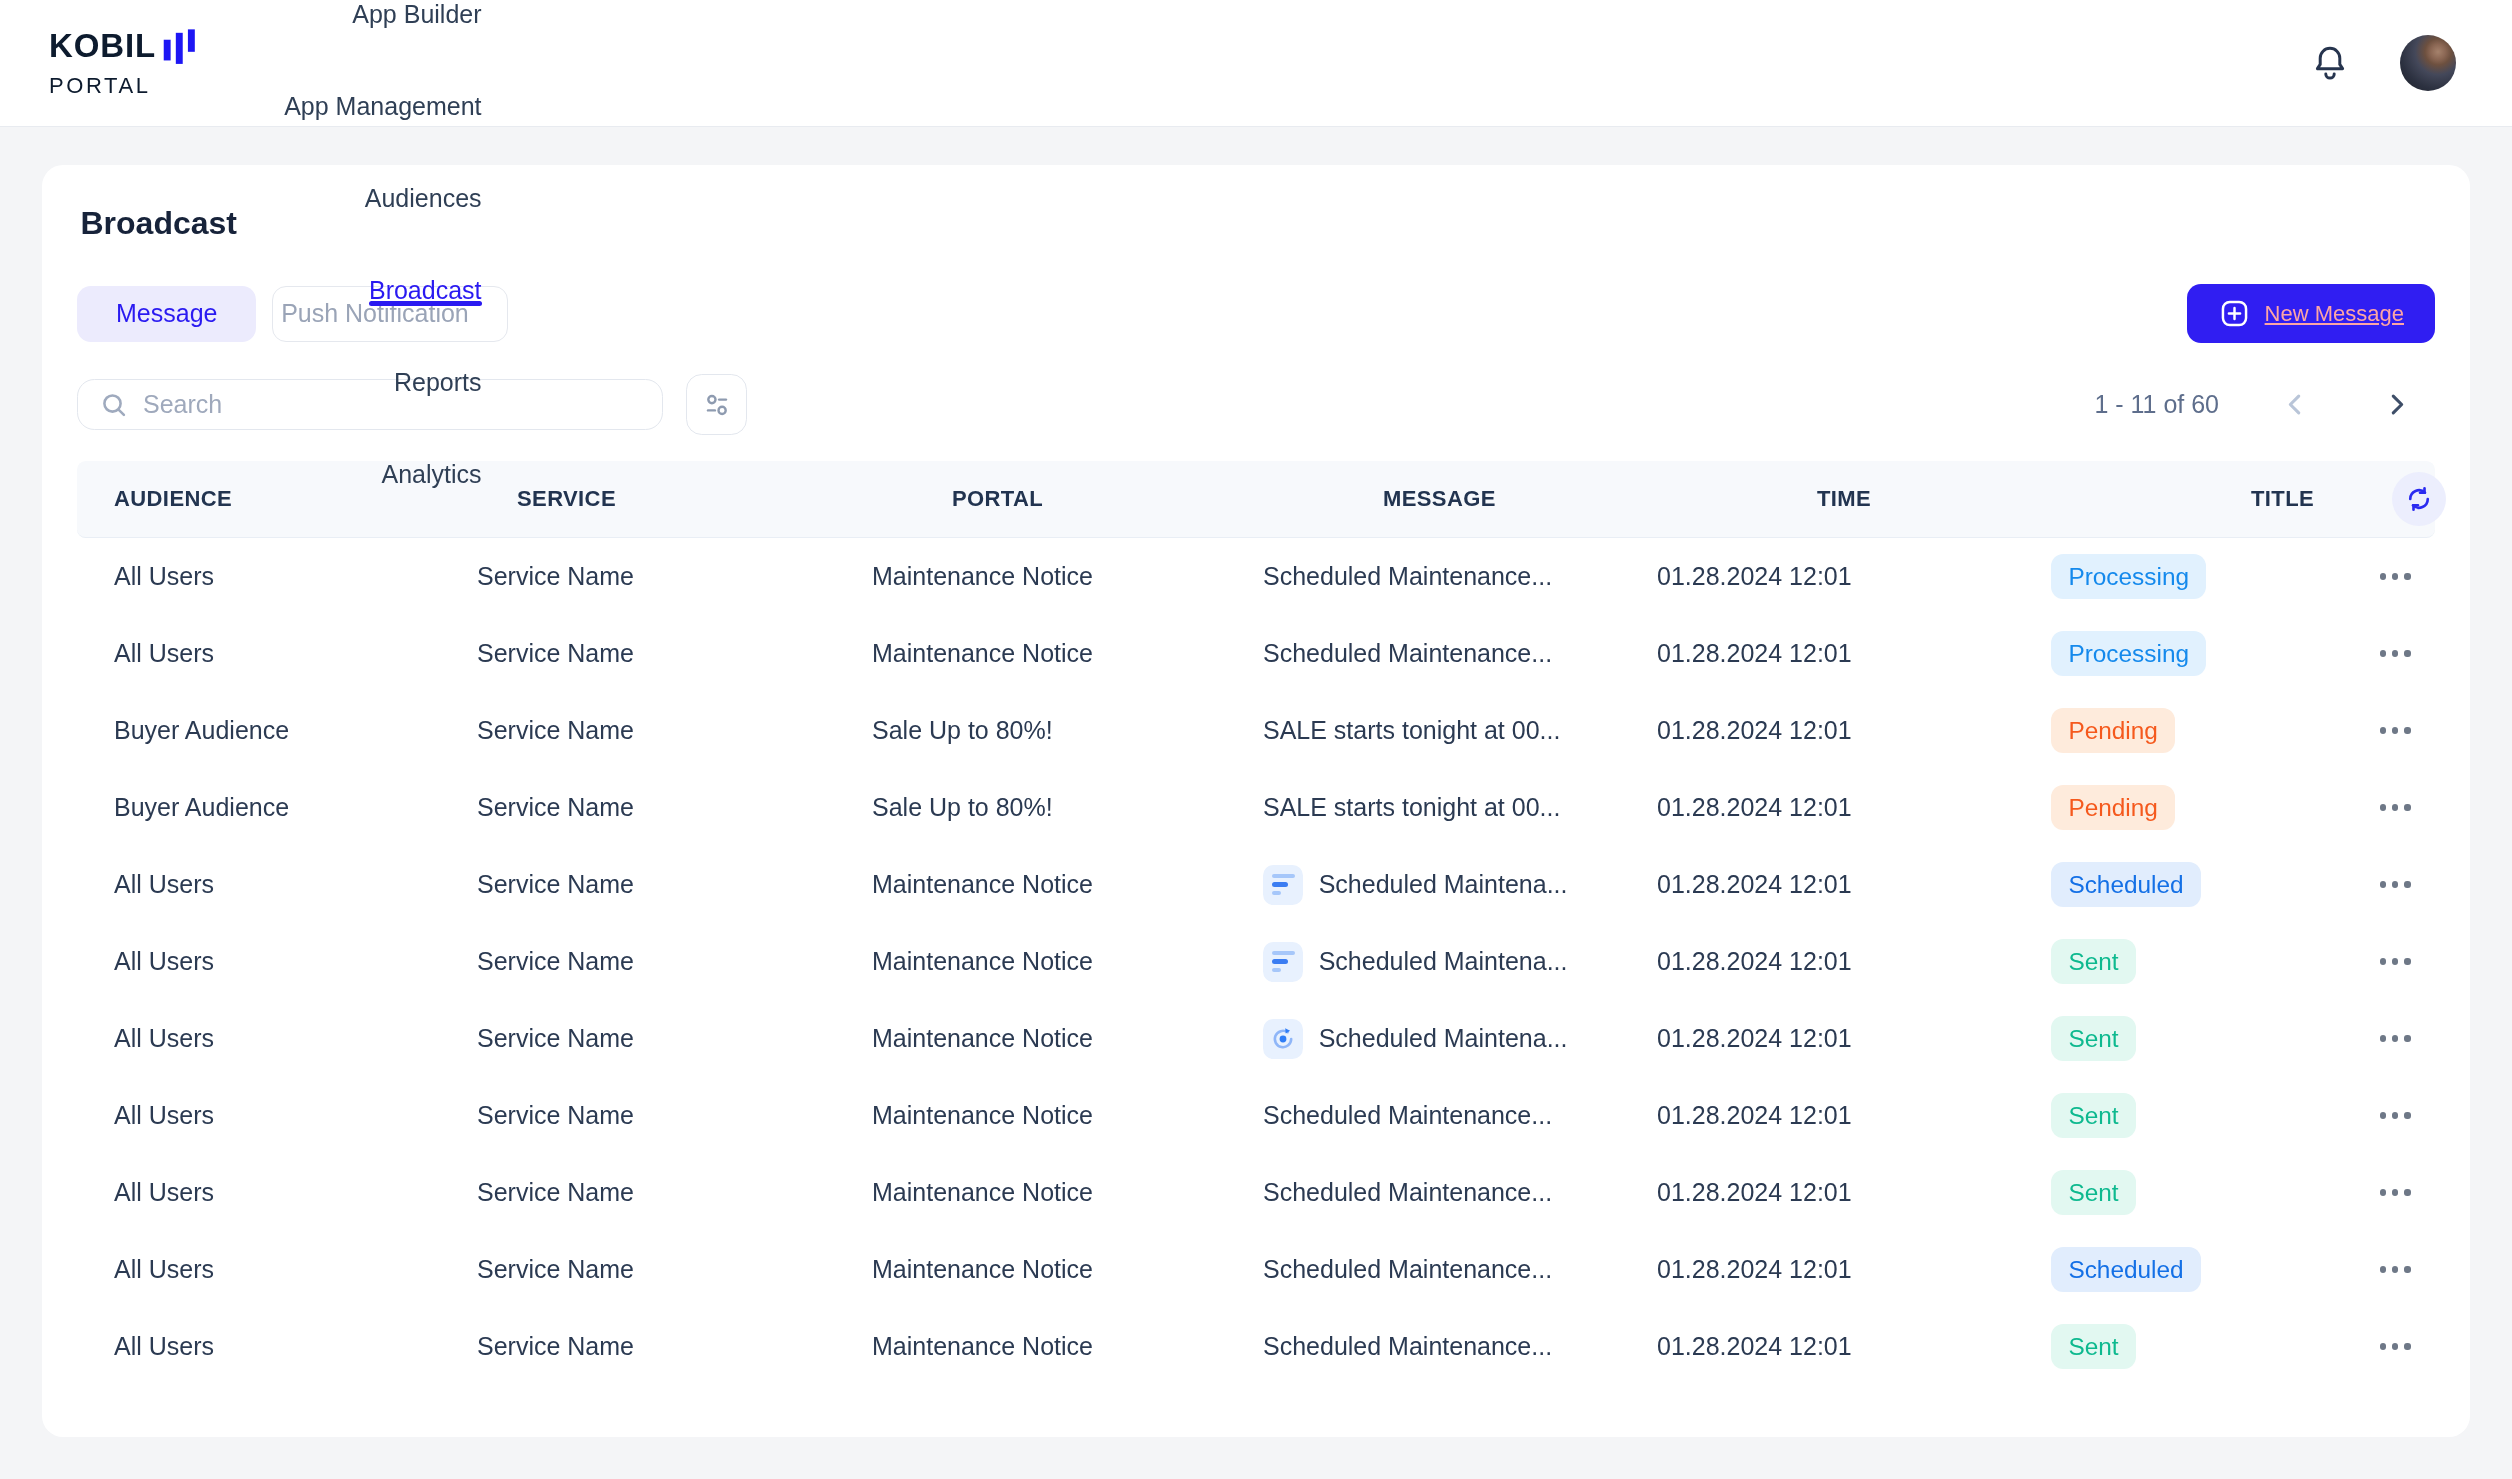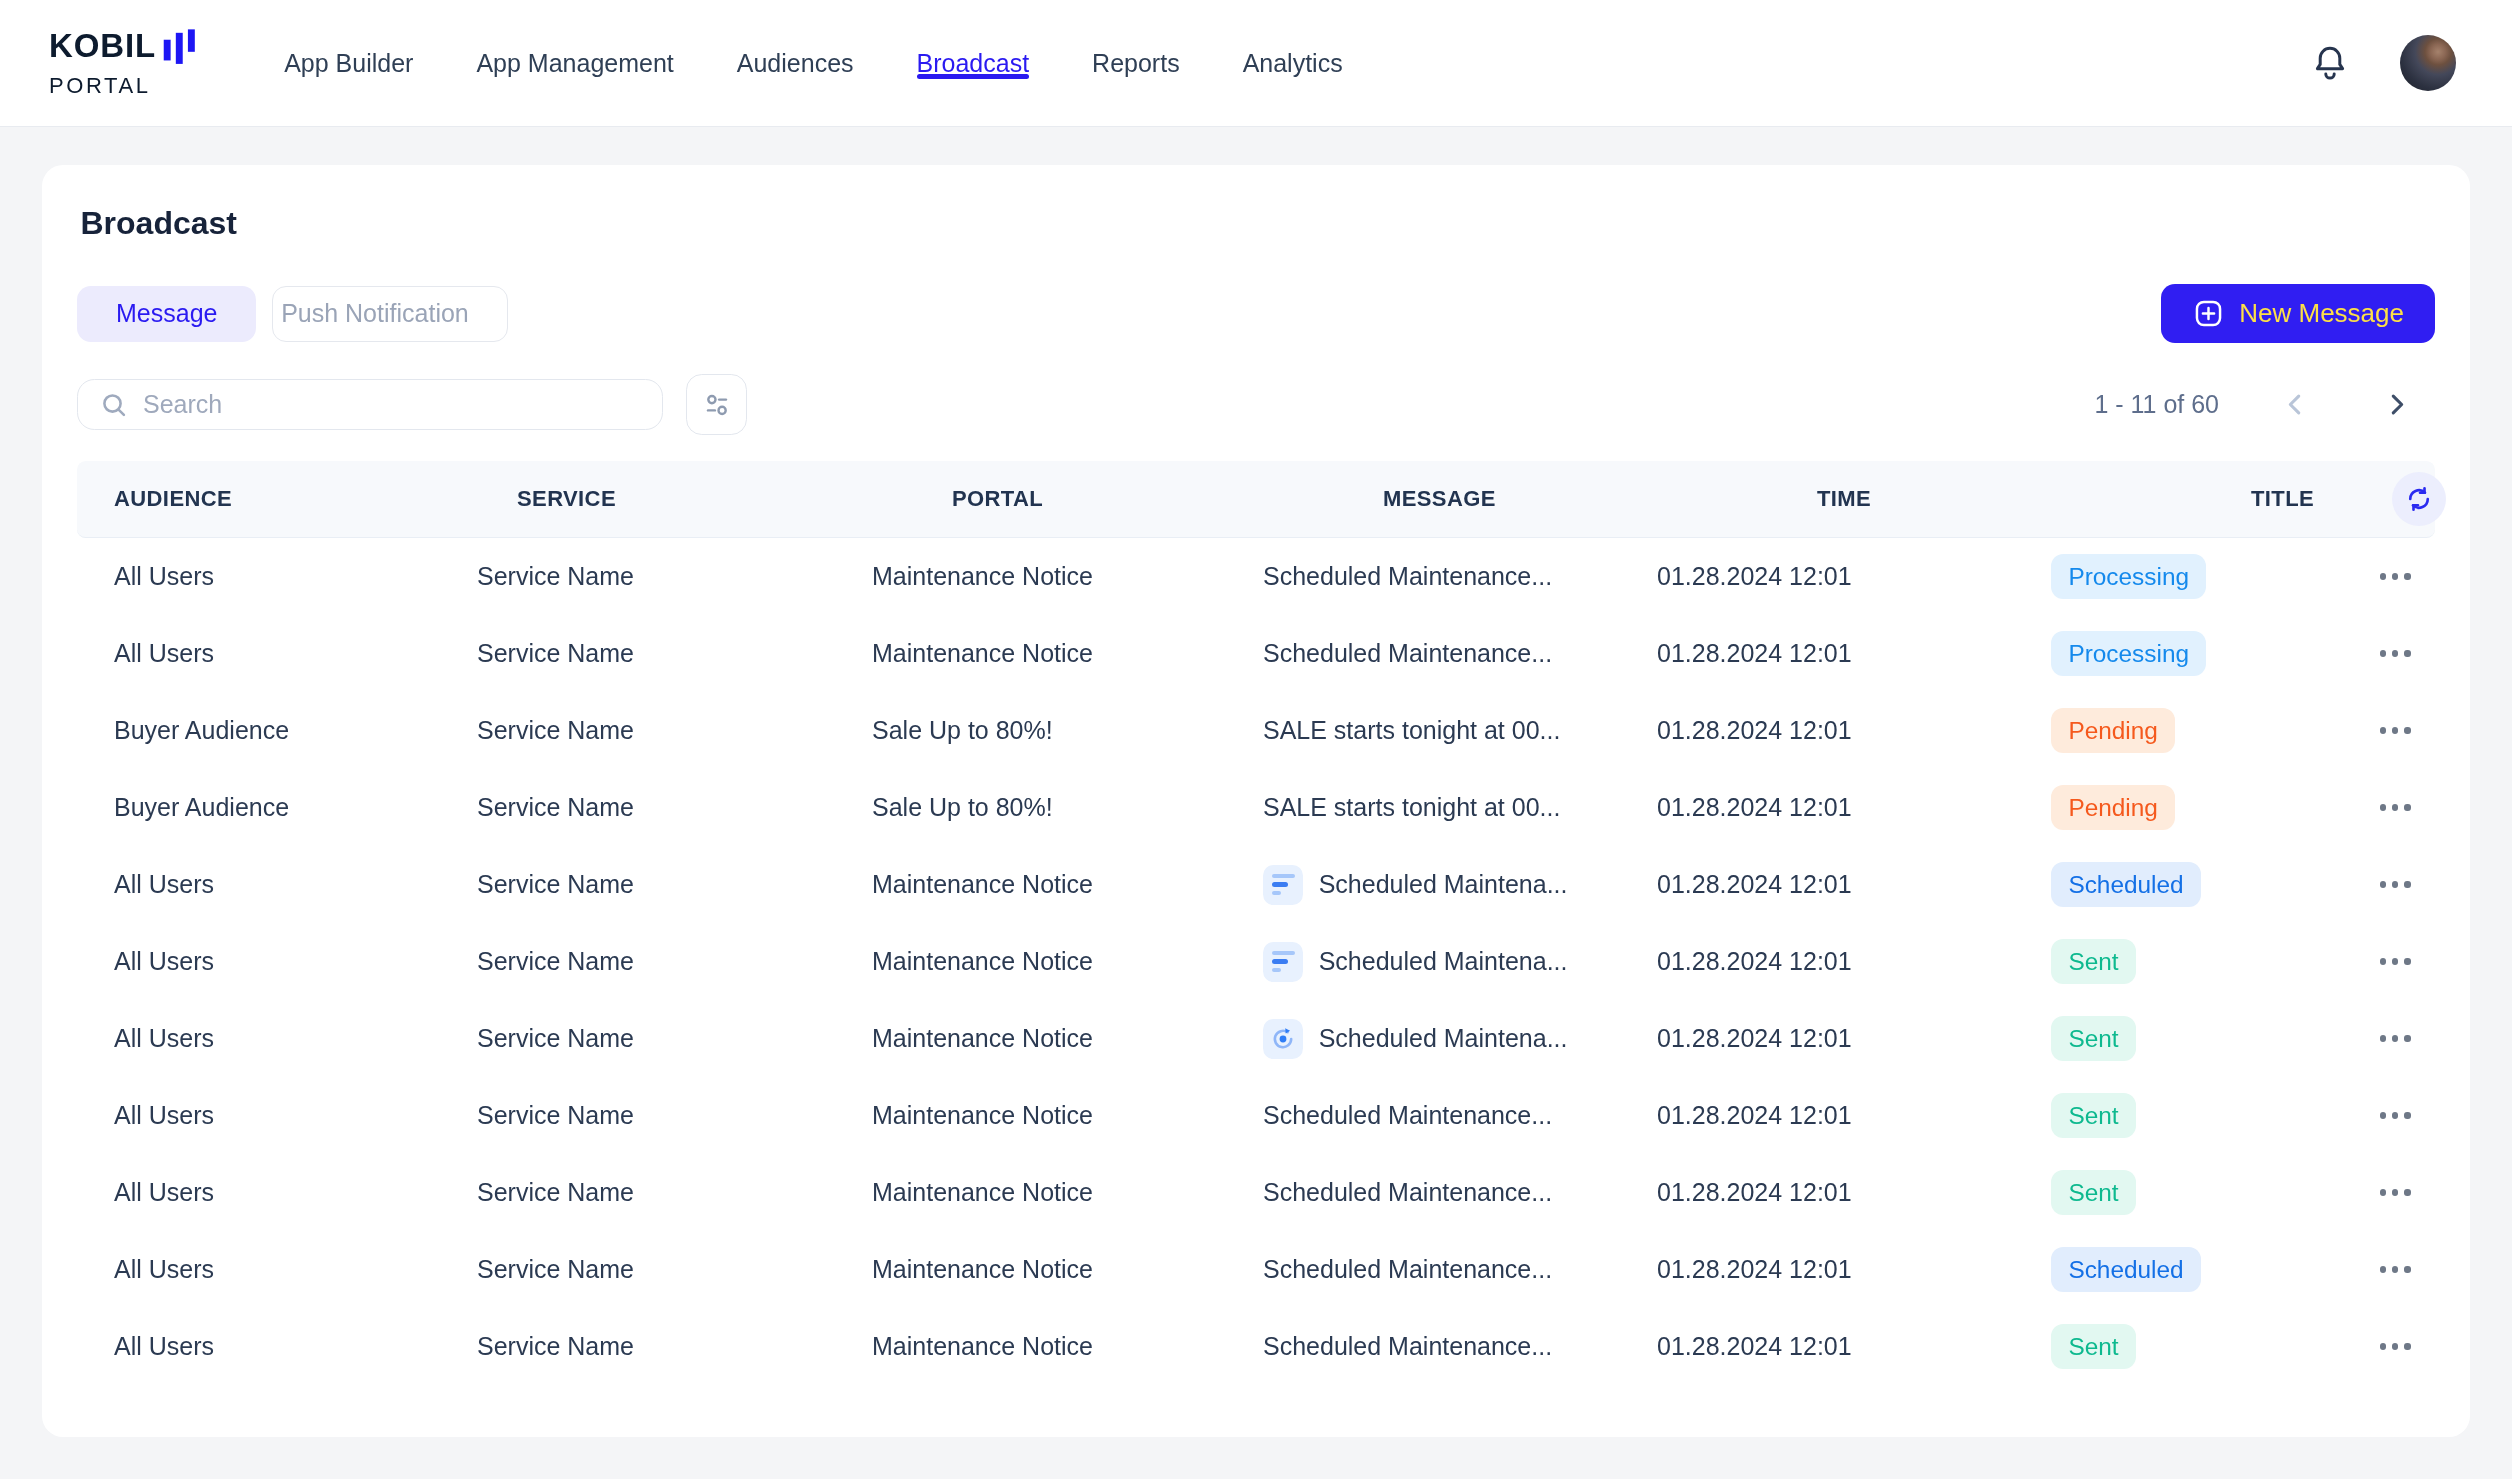--- a/index.html
+++ b/index.html
@@ -14,21 +14,21 @@
   .topbar {
     height: 127px; background: #ffffff;
     border-bottom: 1.7px solid #E8EBF0;
     display: flex; align-items: center;
     padding: 0 56px 0 49px;
   }
   .logo { display: flex; flex-direction: column; line-height: 1; margin-right: 84px; }
   .logo-top { display: flex; align-items: flex-start; gap: 6px; }
   .logo-kobil { font-size: 33px; font-weight: 800; letter-spacing: 0.9px; color: #0D1B2E; }
   .logo-portal { font-size: 22px; font-weight: 500; letter-spacing: 2.6px; color: #0D1B2E; margin-top: 7px; }
-  .nav { display: flex; align-items: center; height: 127px; gap: 63px; }
+  .nav { display: flex; align-items: flex-end; height: 127px; gap: 63px; flex-direction: column; }
   .nav-item {
     display: flex; align-items: center; position: relative;
     font-size: 25px; color: #2F3F55; cursor: pointer; text-decoration: none;
     white-space: nowrap;
   }
   .nav-item.active { color: #2A1AF1; }
   .nav-item.active::after {
     content: ""; position: absolute; left: 0; right: 0; bottom: -1.7px;
     height: 5.2px; background: #2A1AF1; border-radius: 2.6px;
   }
@@ -50,22 +50,22 @@
   .tabs-row { display: flex; align-items: center; margin-top: 42px; }
   .tab-pill {
     height: 56px; padding: 0 38px; border-radius: 14px; border: 1.7px solid transparent;
     font-size: 25px; background: #fff; color: #9AA4B7; cursor: pointer;
     font-family: inherit;
   }
   .tab-pill + .tab-pill { margin-left: 15.7px; border-color: #E5E8EE; padding-left: 8px; }
   .tab-pill.active { background: #ECEBFD; color: #2A1AF1; border-color: transparent; }
   .btn-primary {
     margin-left: auto; height: 59px; padding: 0 31px; border: none; border-radius: 14px;
-    background: #301EF2; color: #fde047; font-size: 26px; font-family: inherit;
-    display: flex; align-items: center; gap: 14px; cursor: pointer;
+    background: #301EF2; color: #fca5a5; font-size: 22px; font-family: inherit;
+    display: flex; align-items: center; gap: 14px; cursor: pointer; text-decoration: underline;
   }
   
   .toolbar-row { display: flex; align-items: center; margin-top: 31px; }
   .search-box {
     width: 586px; height: 51px; border: 1.7px solid #E3E7EE; border-radius: 17.4px;
     display: flex; align-items: center; padding: 0 21px; gap: 14px; background: #fff;
   }
   .search-box input {
     border: none; outline: none; font-size: 25px; flex: 1; color: #2B3A52;
     font-family: inherit; background: transparent;

